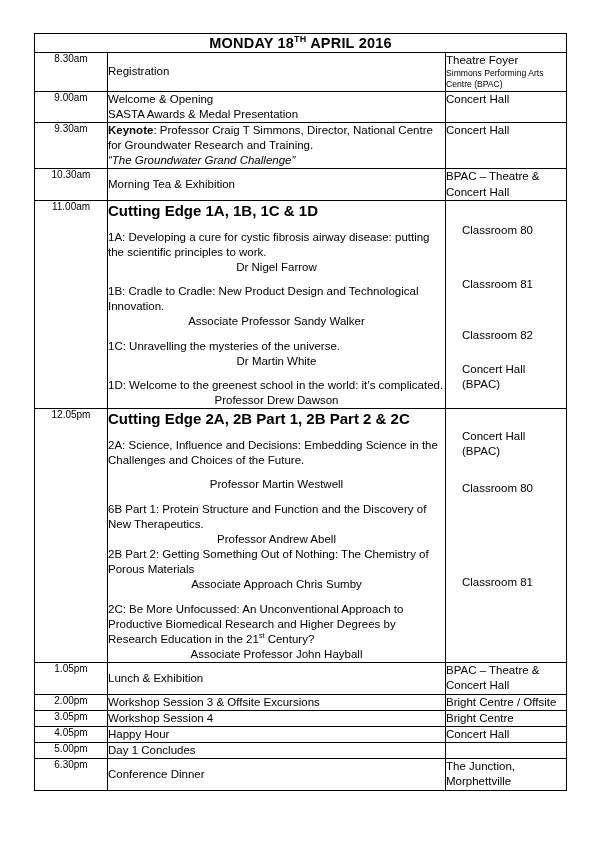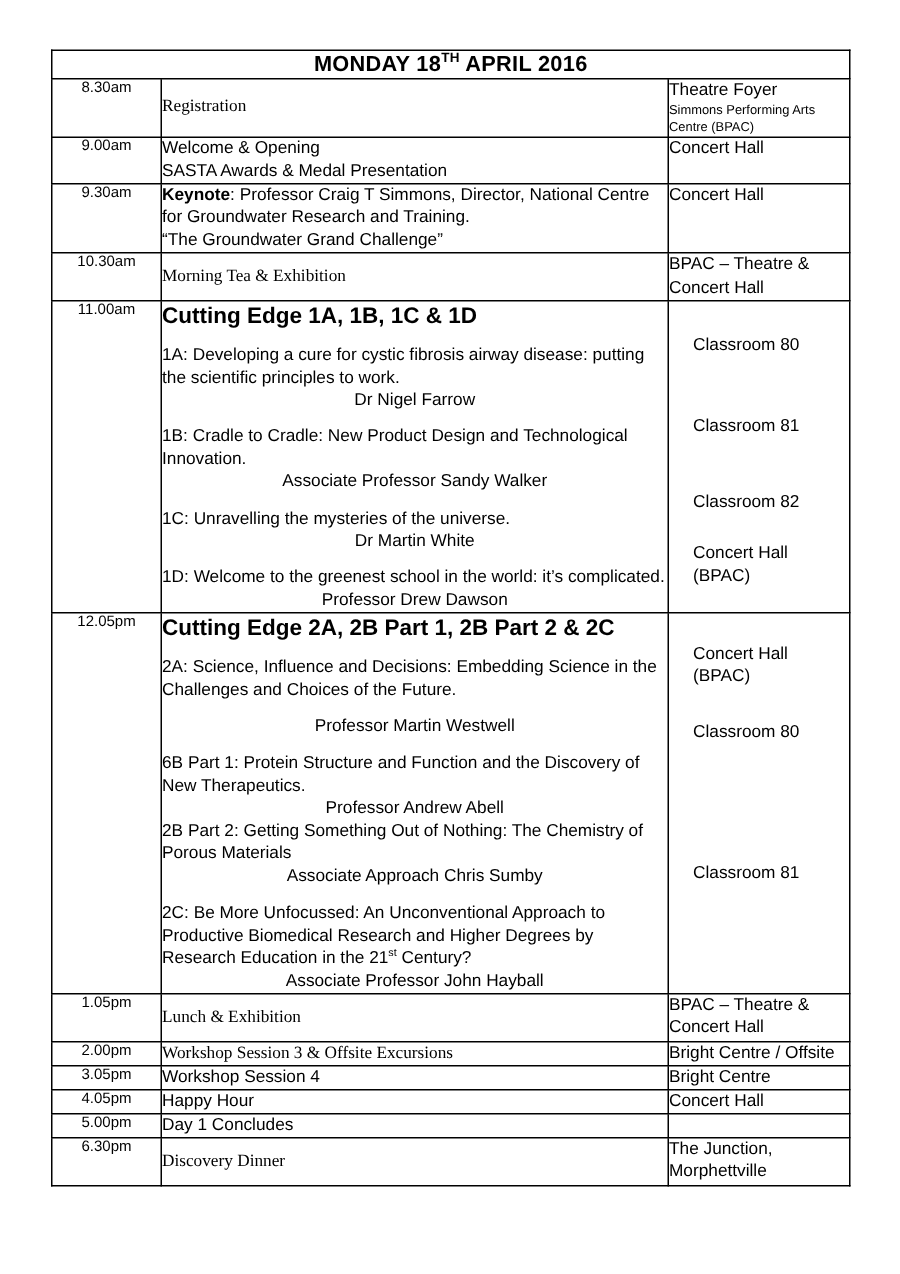--- a/index.html
+++ b/index.html
@@ -61,29 +61,29 @@
   td.desc-cell {
     font-size: 11.5px;
     line-height: 1.32;
     padding: 3px 5px 4px 7px;
   }
   td.venue-cell {
     font-size: 11.5px;
     line-height: 1.32;
     padding: 3px 3px 4px 6px;
   }
-  td.desc-cell.mid  { vertical-align: middle; font-family: Liberation Serif, serif; }
+  td.desc-cell.mid  { vertical-align: middle; }
 
   .sub {
     font-size: 8.6px;
     line-height: 1.3;
     display: block;
   }
   .bold { font-weight: bold; }
-  .ital { }
+  .ital { font-style: italic; }
 
   
   .blk-head {
     font-weight: bold;
     font-size: 15px;
     margin: 0 0 9px 0;
   }
   .sess { margin: 0; }
   .sess p { margin: 0; }
   .presenter { text-align: center; }
@@ -253,19 +253,19 @@
       </tr>
 
       <tr>
         <td class="time-cell">5.00pm</td>
         <td class="desc-cell">Day 1 Concludes</td>
         <td class="venue-cell"></td>
       </tr>
 
       <tr>
         <td class="time-cell">6.30pm</td>
-        <td class="desc-cell mid">Discovery Dinner</td>
+        <td class="desc-cell mid">Conference Dinner</td>
         <td class="venue-cell">The Junction, Morphettville</td>
       </tr>
 
     </tbody>
   </table>
 </div>
 
 </body></html>

